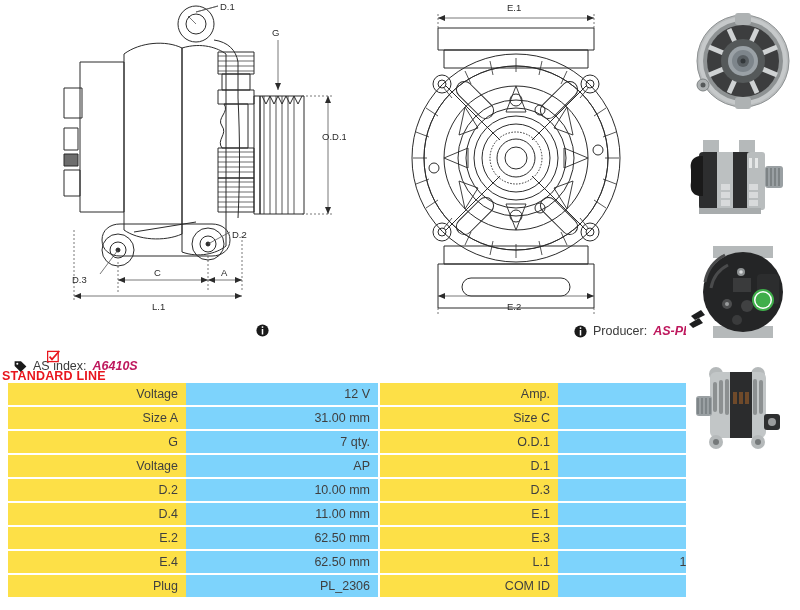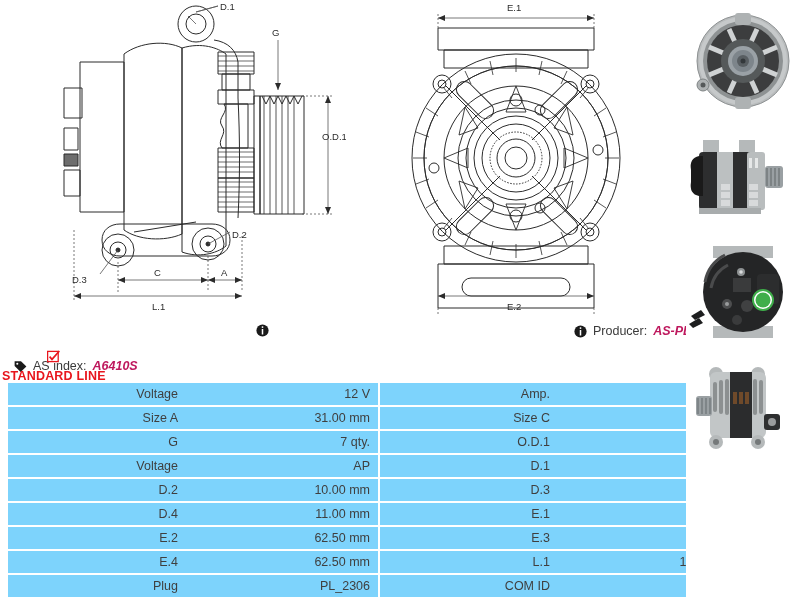--- a/index.html
+++ b/index.html
@@ -30,21 +30,21 @@
   .r1c{left:574px;top:6px;}
   .std{color:#e8161d;font-weight:bold;font-size:12.5px;letter-spacing:.2px;}
   .ico{display:inline-block;width:13px;height:13px;flex:none;position:relative;}
   .ico svg{display:block;}
 
   
   .spec{position:absolute;left:8px;top:383px;width:676px;border-collapse:separate;border-spacing:0;}
   .spec table{border-collapse:separate;border-spacing:0;width:676px;table-layout:fixed;}
   .spec td{height:22px;padding:0 8px;font-size:12.5px;color:#3f3f3f;text-align:right;vertical-align:middle;
            border-bottom:2px solid #ffffff;}
-  .lbl{background:#7dd3fc;width:162px;}
+  .lbl{background:#fde047;width:162px;}
   .val{background:#7dd3fc;width:176px;border-right:2px solid #ffffff;}
   .val.last{border-right:none;}
 
   
   .photos{position:absolute;left:686px;top:0;width:114px;height:610px;background:#fff;}
   .ph{position:absolute;left:0;width:114px;background:#fff;overflow:hidden;}
   .ph svg{display:block;}
 </style>
 </head>
 <body>

